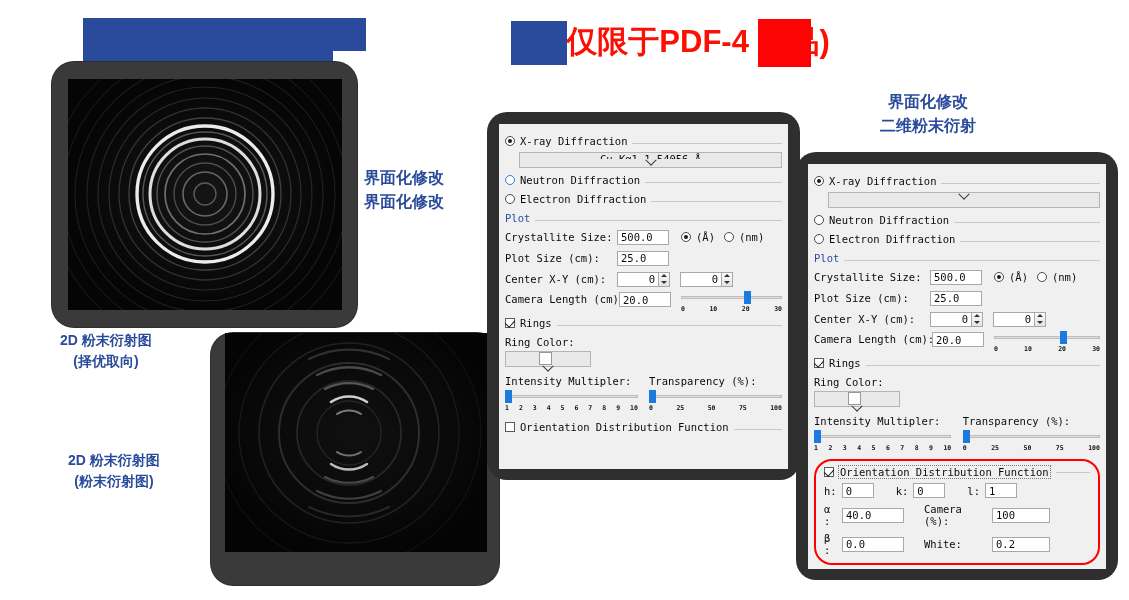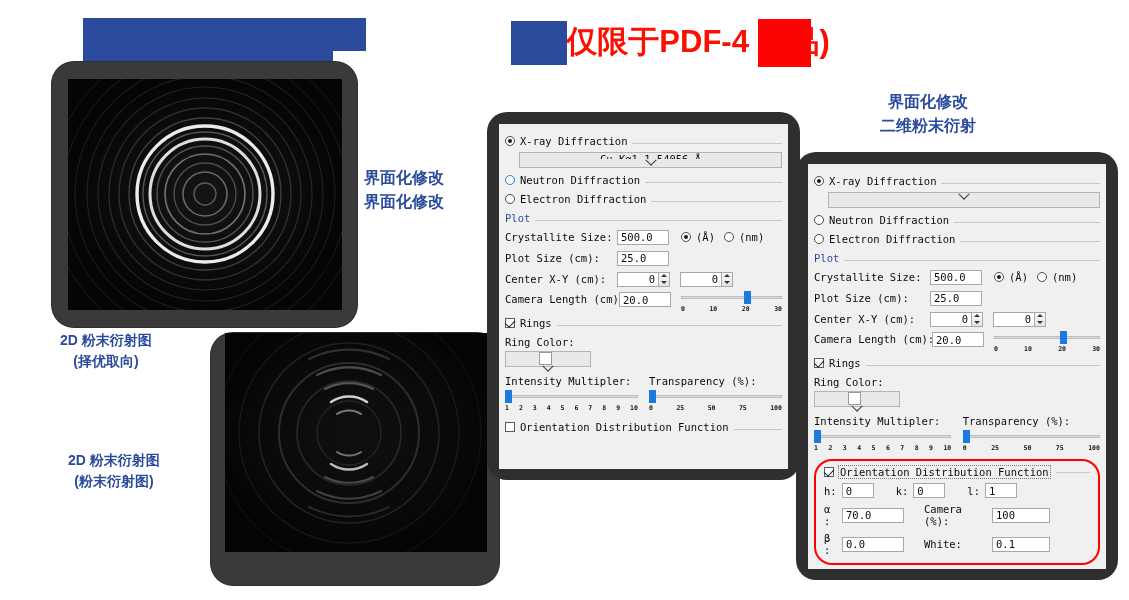--- a/index.html
+++ b/index.html
@@ -507,30 +507,30 @@
         <span style="width:5px"></span>
         <span class="fld">0</span>
         <span style="width:22px"></span>
         <span>l:</span>
         <span style="width:5px"></span>
         <span class="fld">1</span>
       </div>
 
       <div class="two">
         <span style="width:18px">α :</span>
-        <span class="fld" style="width:62px">70.0</span>
+        <span class="fld" style="width:62px">40.0</span>
         <span style="width:20px"></span>
         <span style="width:68px">Camera (%):</span>
         <span class="fld" style="width:58px">100</span>
       </div>
 
       <div class="two">
         <span style="width:18px">β :</span>
         <span class="fld" style="width:62px">0.0</span>
         <span style="width:20px"></span>
         <span style="width:68px">White:</span>
-        <span class="fld" style="width:58px">0.1</span>
+        <span class="fld" style="width:58px">0.2</span>
       </div>
     </div>
 
   </div>
 </div>
 </div>
 
 </body></html>

